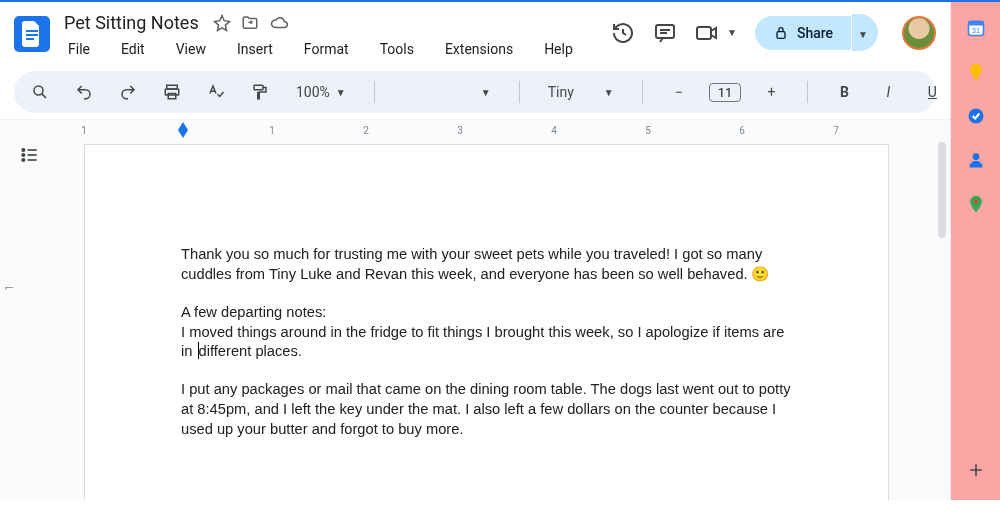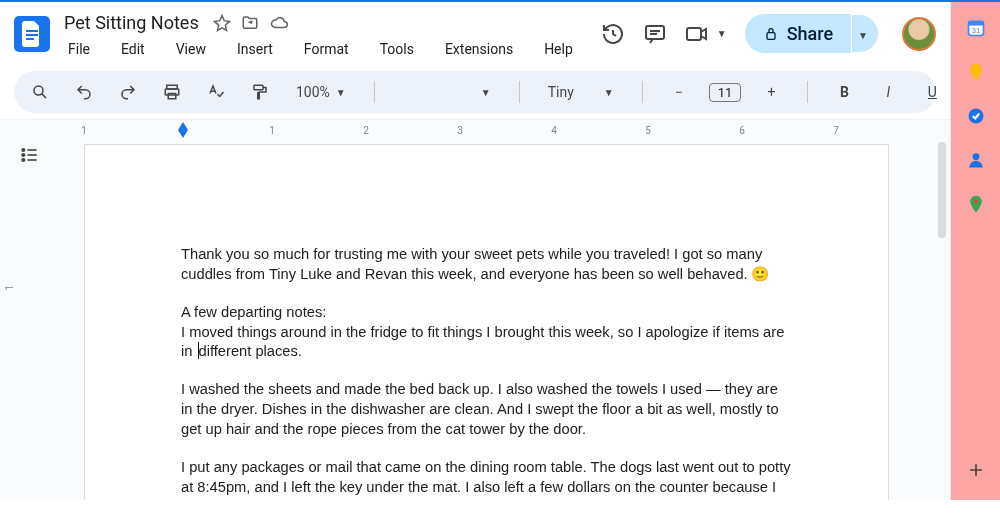--- a/index.html
+++ b/index.html
@@ -13,21 +13,21 @@
   .hdr1 { display:flex; align-items:flex-start; padding: 8px 14px 0 14px; gap: 10px; }
   .docs-logo { width: 36px; height: 36px; background:#1a73e8; border-radius:5px; display:flex; align-items:center; justify-content:center; margin-top:6px; }
   .title-area { flex:1; }
   .title-row { display:flex; align-items:center; gap:10px; }
   .doc-title { font-size: 18px; color:#202124; padding:2px 4px; }
   .title-ic { color:#5f6368; display:flex; }
   .menu-row { display:flex; gap:15px; margin-top:2px; }
   .menu-item { font-size:14px; color:#202124; padding:4px 8px; border-radius:4px; cursor:pointer; }
   .hdr1-right { display:flex; align-items:center; gap:18px; margin-top:4px; }
   .hdr-ic { color:#444746; display:flex; align-items:center; }
-  .share-btn { display:flex; align-items:center; gap:8px; background:#c2e7ff; border-radius:40px 0 0 40px; padding:9px 18px 9px 18px; font-size:18px; color:#001d35; font-weight:500; }
+  .share-btn { display:flex; align-items:center; gap:8px; background:#c2e7ff; border-radius:40px 0 0 40px; padding:9px 18px 9px 18px; font-size:14px; color:#001d35; font-weight:500; }
   .share-wrap { display:flex; align-items:center; }
   .share-drop { background:#c2e7ff; border-radius:0 40px 40px 0; padding:9px 10px 9px 6px; margin-left:1px; color:#001d35; }
   .avatar { width:34px; height:34px; border-radius:50%; background: radial-gradient(circle at 50% 35%, #e8c9a4 0 40%, #6b8e3d 45% 100%); border:2px solid #e07a3f; margin-left:6px; }
 
   
   .toolbar { margin:10px 14px 0 14px; background:#edf2fa; border-radius:28px; height:42px; display:flex; align-items:center; padding:0 12px; gap:16px; color:#444746; font-size:14px; }
   .tbtn { min-width:28px; height:28px; display:flex; align-items:center; justify-content:center; border-radius:4px; color:#444746; cursor:pointer; }
   .tsep { flex:0 0 1px; height:22px; background:#c7c7c7; margin:0 6px; }
   .zoom { padding:0 6px; display:flex; align-items:center; gap:6px; }
   .dd { display:flex; align-items:center; gap:6px; padding:0 6px; }
@@ -259,21 +259,20 @@
           <span class="num" style="left:470px">4</span>
           <span class="num" style="left:564px">5</span>
           <span class="num" style="left:658px">6</span>
           <span class="num" style="left:752px">7</span>
           <span class="marker up" style="left:94px"></span>
           <span class="marker" style="left:94px"></span>
         </div>
         <div class="page">
           <p>Thank you so much for trusting me with your sweet pets while you traveled! I got so many cuddles from Tiny Luke and Revan this week, and everyone has been so well behaved. 🙂</p>
           <p id="p2">A few departing notes:<br>I moved things around in the fridge to fit things I brought this week, so I apologize if items are in <span class="cursor"></span>different places.</p>
-          <p>I washed the sheets and made the bed back up. I also washed the towels I used — they are in the dryer. Dishes in the dishwasher are clean. And I swept the floor a bit as well, mostly to get up hair and the rope pieces from the cat tower by the door.</p>
           <p>I put any packages or mail that came on the dining room table. The dogs last went out to potty at 8:45pm, and I left the key under the mat. I also left a few dollars on the counter because I used up your butter and forgot to buy more.</p>
         </div>
         <div class="scrollbar-v"></div>
       </div>
     </div>
   </div>
 
   <div class="right-rail">
     <div class="ic">
         <svg width="20" height="20" viewBox="0 0 24 24">

